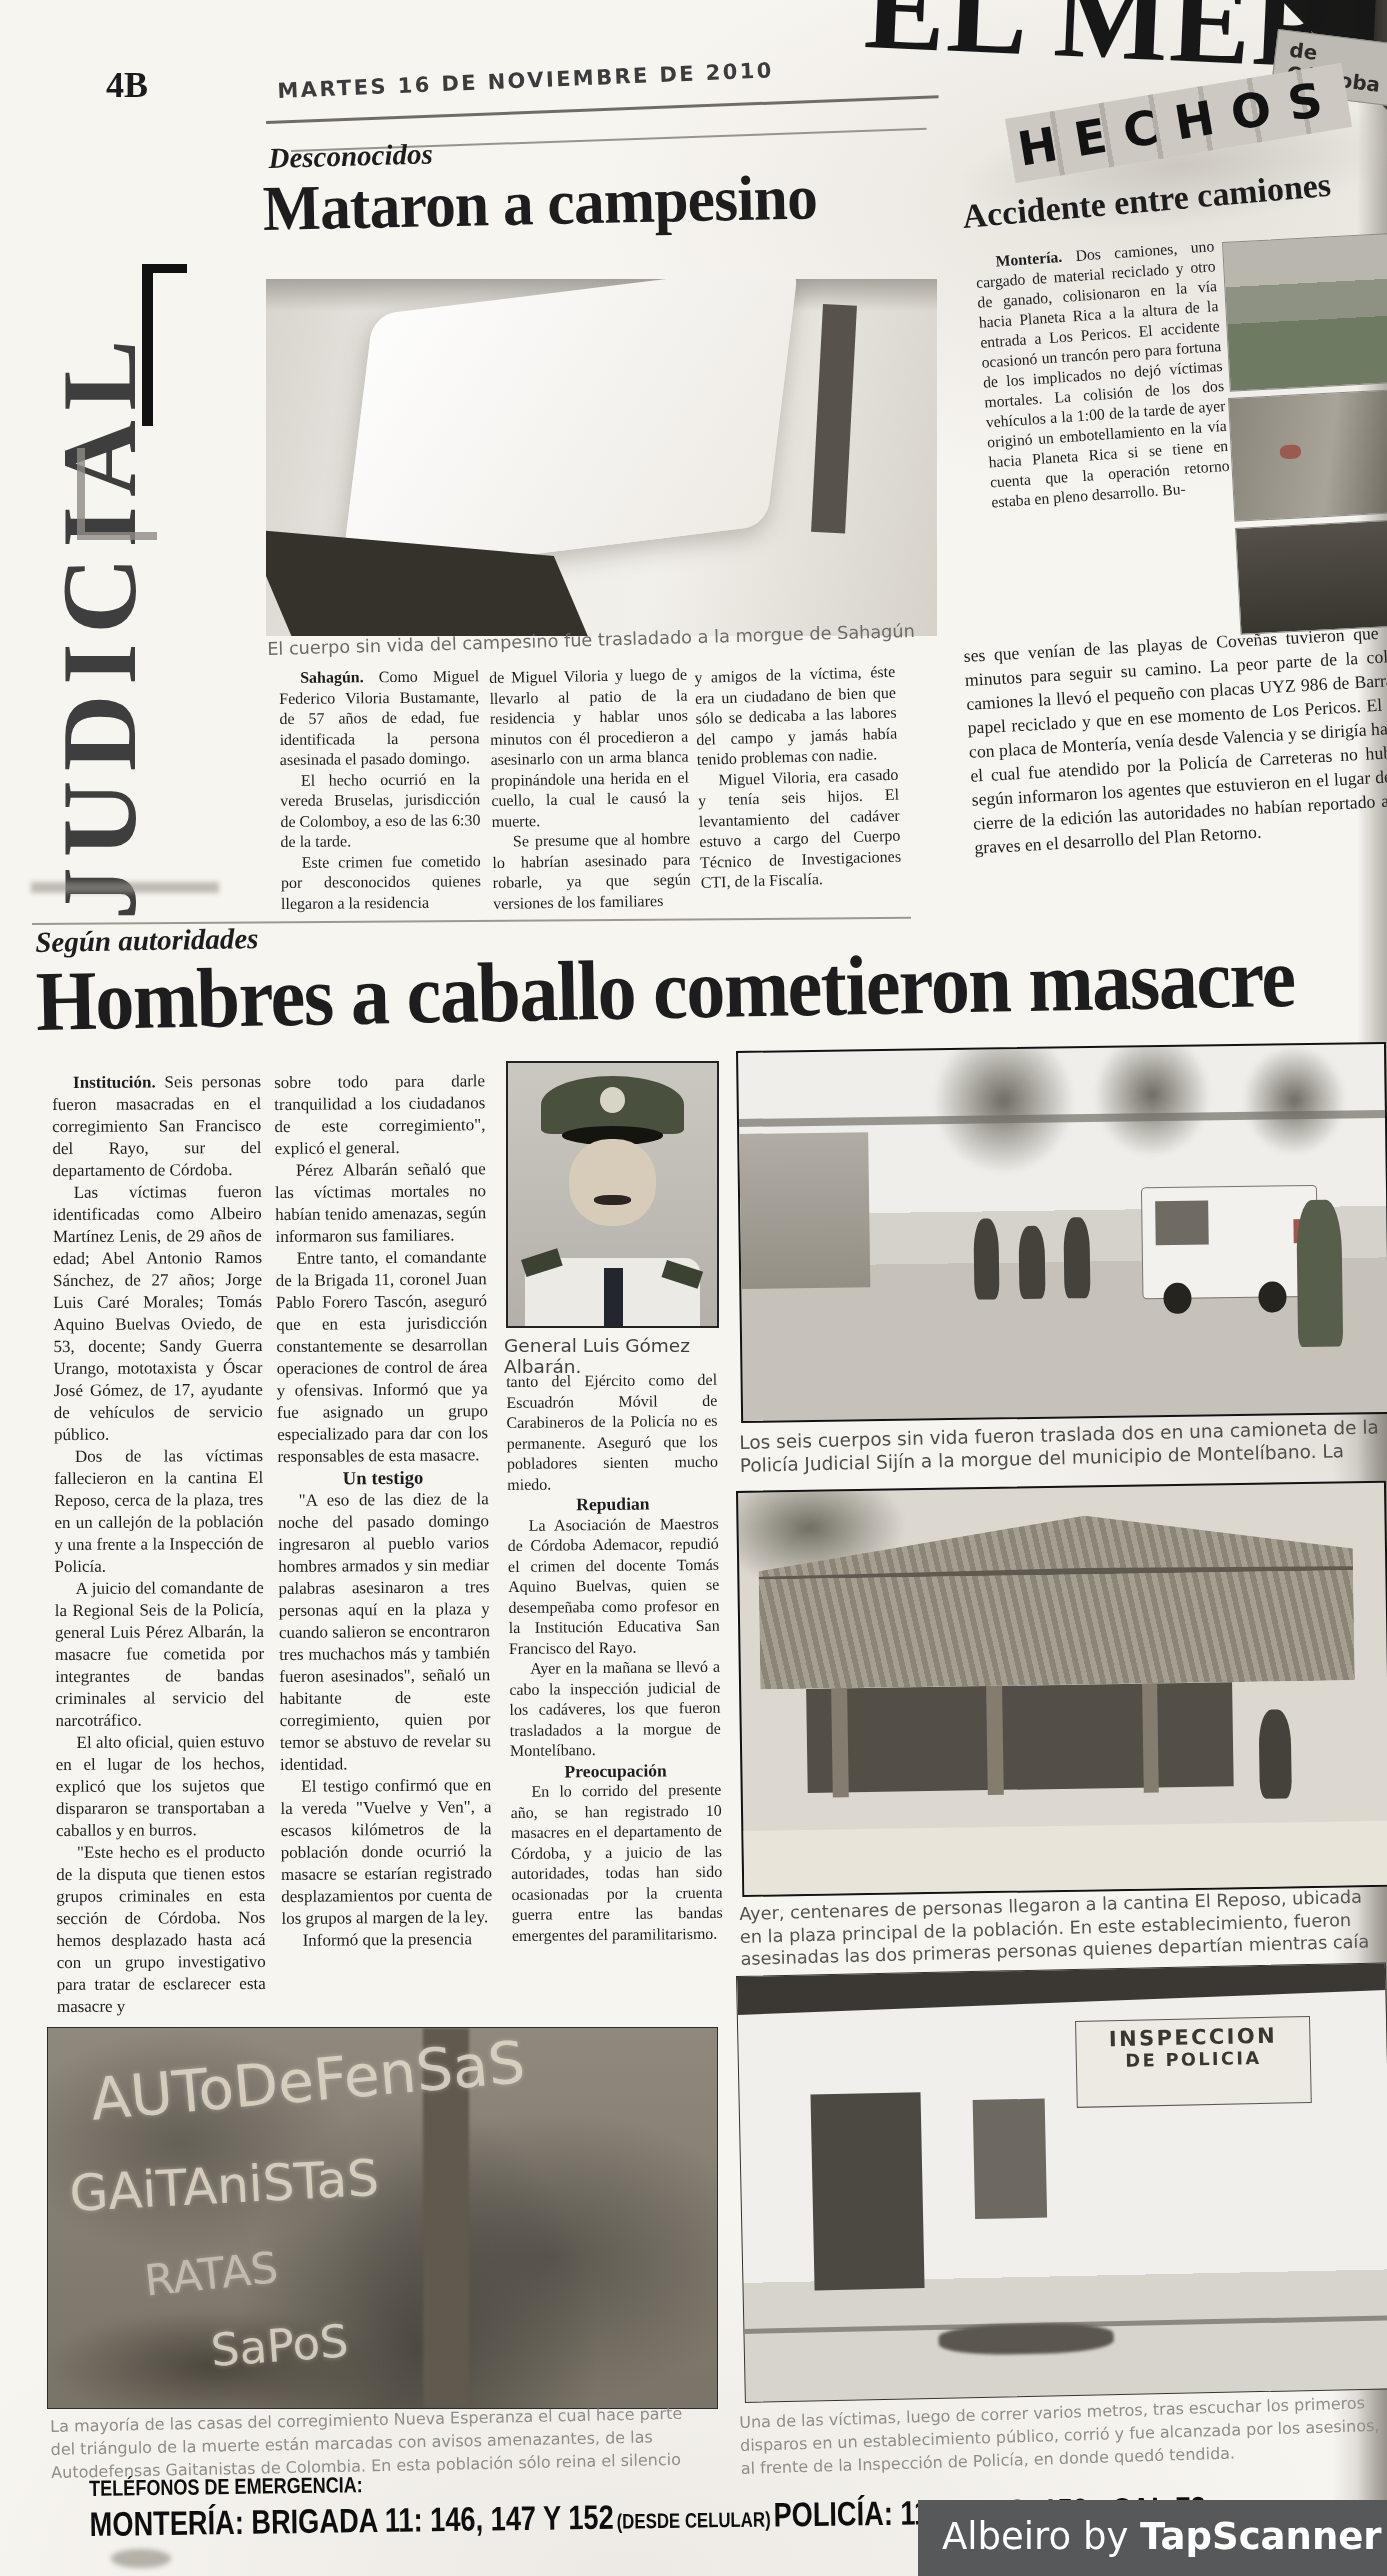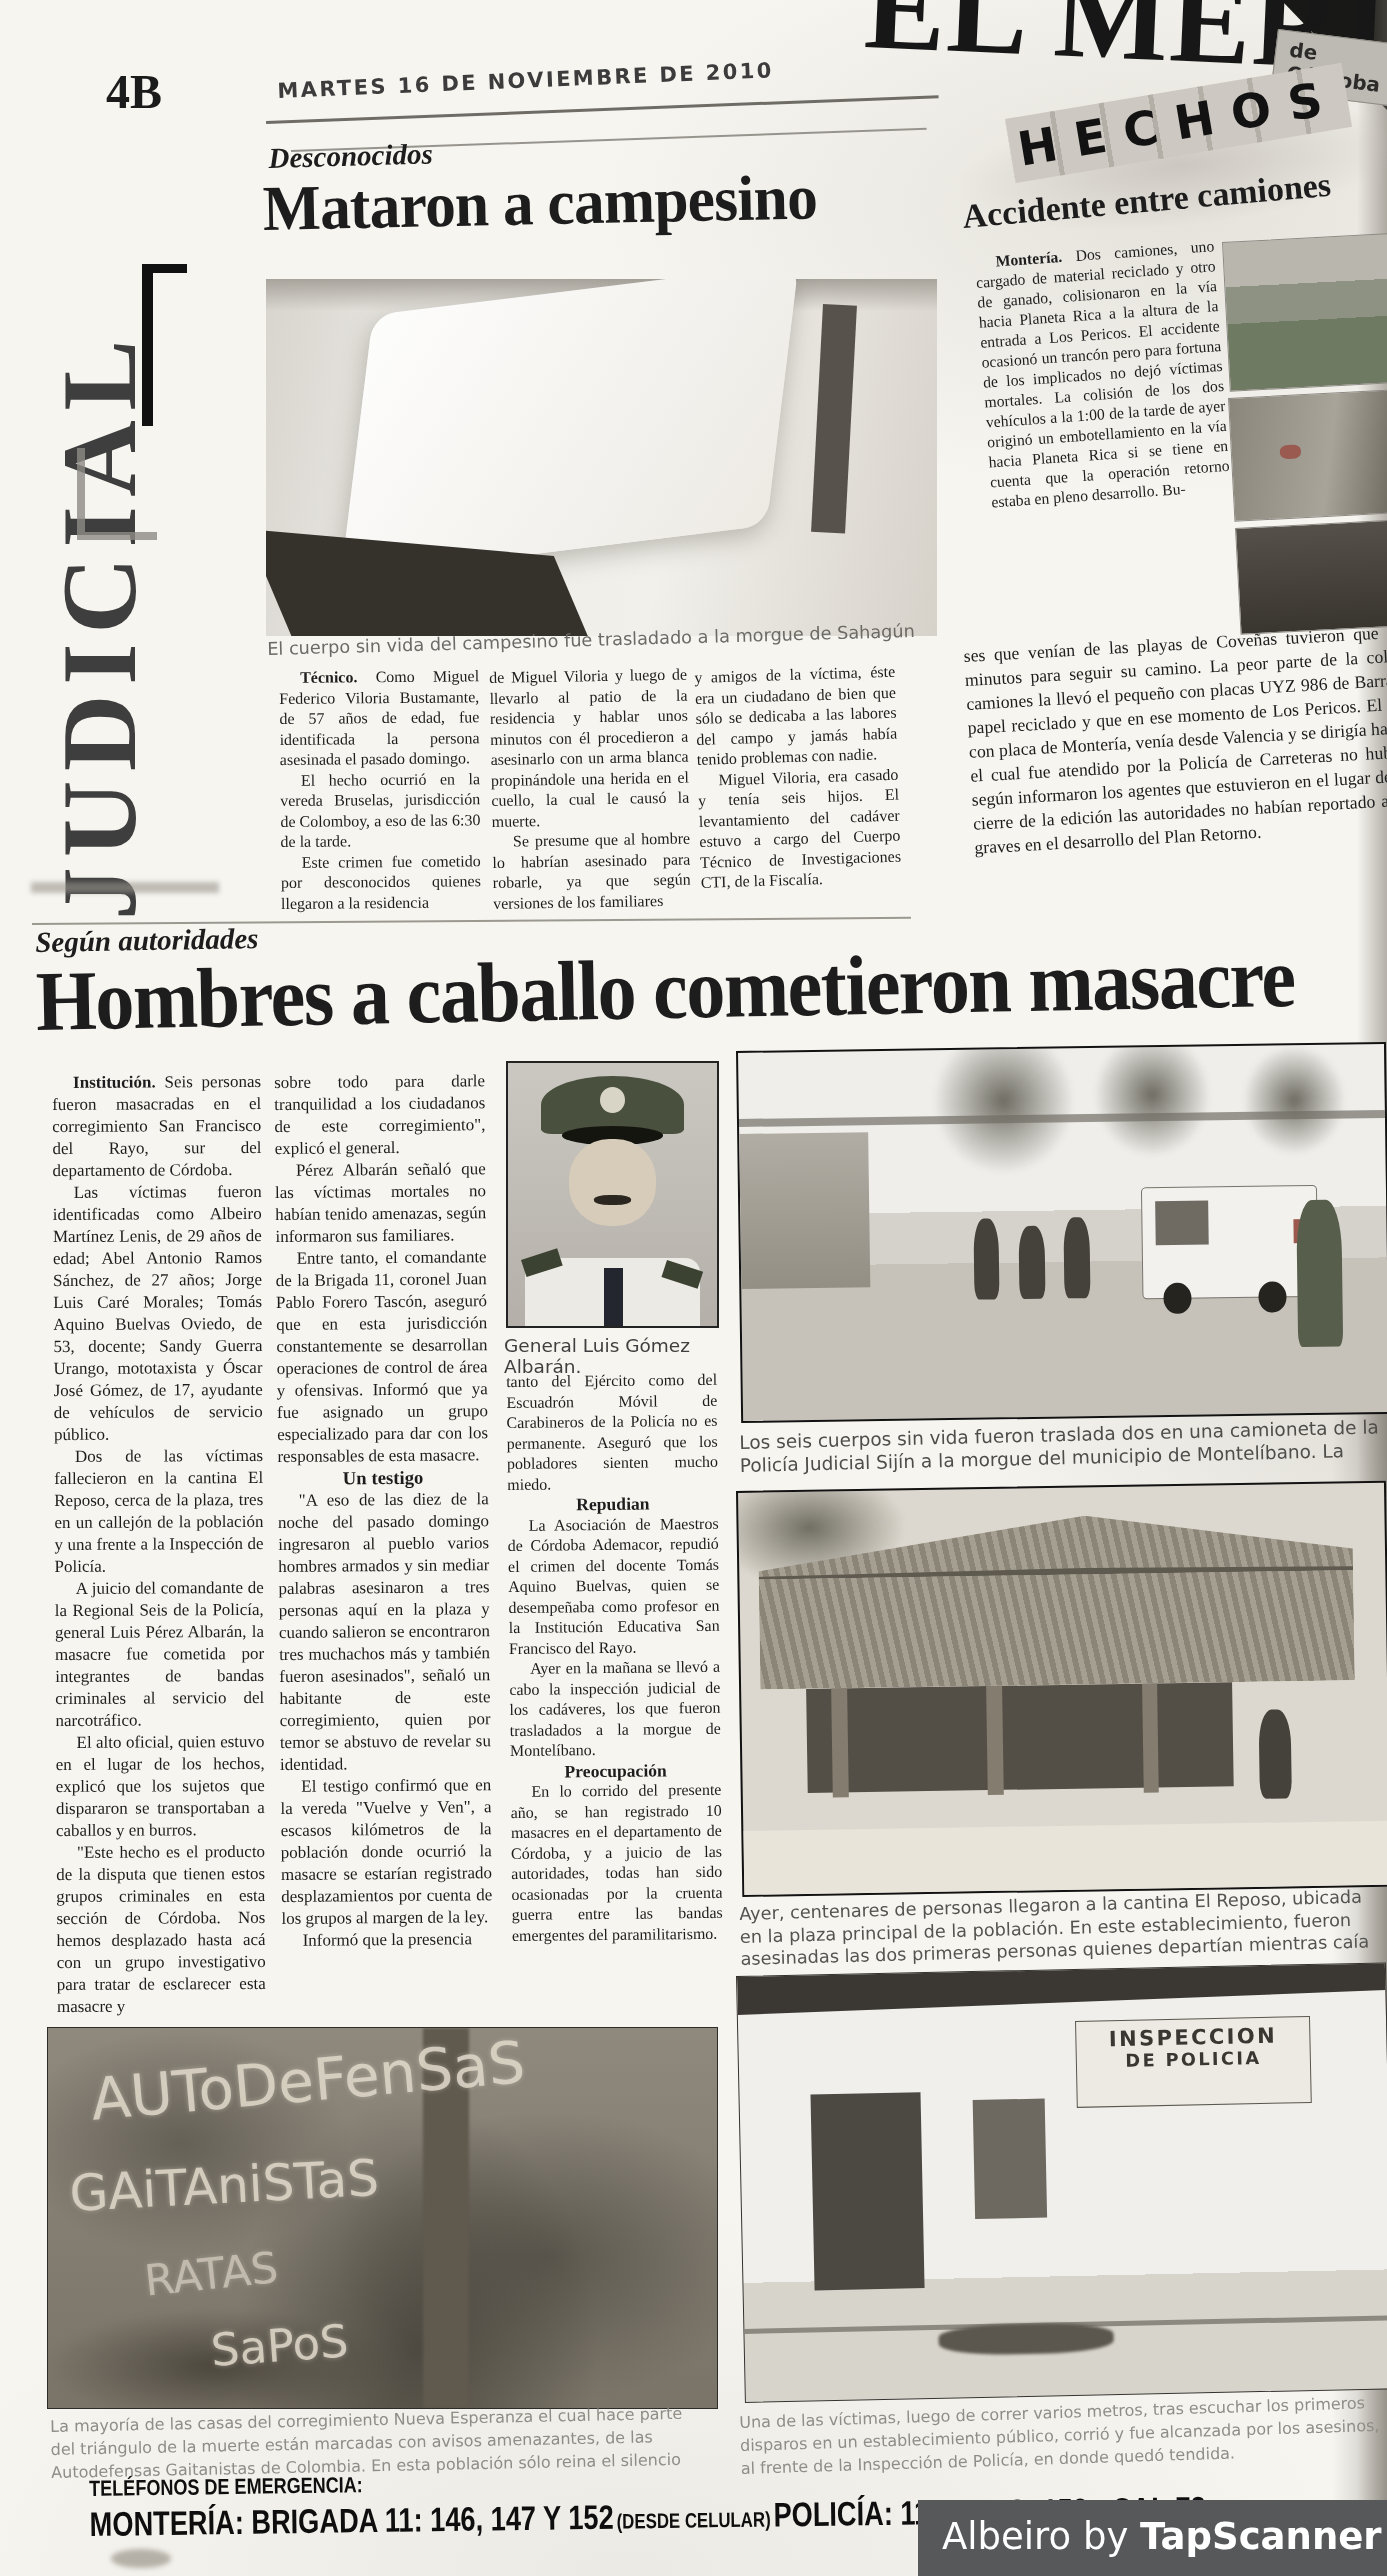--- a/index.html
+++ b/index.html
@@ -16,21 +16,21 @@
 
   
   .edge-right{right:0;top:0;width:31px;height:100%;background:linear-gradient(to left,rgba(108,103,93,.5),rgba(108,103,93,0));}
   .edge-right2{right:0;top:1369px;width:56px;height:1208px;background:linear-gradient(to left,rgba(95,90,80,.35),rgba(95,90,80,0));}
   .corner-black{left:1251px;top:0;width:137px;height:111px;background:#181816;clip-path:polygon(22% 0,100% 0,100% 100%);}
   .smudge{filter:blur(2.4px);}
 
   
   .masthead{left:868px;top:-63px;font-size:121px;font-weight:700;letter-spacing:1.6px;color:#171717;transform:rotate(2.5deg);white-space:nowrap;}
   .masthead-sub{left:1278px;top:29px;background:#bdbab3;border:0.8px solid #8d8a84;color:#2c2b29;font-size:20px;font-weight:700;padding:6.4px 13px;transform:rotate(7deg);}
-  .pageno{left:106px;top:64px;font-size:48px;font-weight:700;color:#1b1b1b;}
+  .pageno{left:106px;top:64px;font-size:36px;font-weight:700;color:#1b1b1b;}
   .date{left:277px;top:79px;font-size:21px;letter-spacing:2.4px;color:#3c3c3c;font-weight:700;transform:rotate(-2.4deg);font-family:"DejaVu Sans",sans-serif;}
   .rule-a{left:266px;top:121px;width:673px;height:3.2px;background:#6f6c66;transform:rotate(-2.2deg);}
   .rule-b{left:291px;top:150px;width:636px;height:1.6px;background:#97948d;transform:rotate(-2deg);}
   .vertical-section{left:39px;top:171px;height:749px;writing-mode:vertical-rl;transform:rotate(180deg);transform-origin:center;font-weight:700;font-size:106px;letter-spacing:9.7px;color:#3e3e3e;}
   .bracket1{left:142px;top:264px;width:34px;height:153px;border-left:11.3px solid #111;border-top:9.7px solid #111;}
   .bracket2{left:77px;top:448px;width:72px;height:84px;border-left:8px solid #8f8c86;border-bottom:8px solid #8f8c86;opacity:.8;}
   .fuzzline{left:31px;top:882px;width:188px;height:11.3px;background:#9a968e;opacity:.6;}
 
   
   .kicker1{left:268px;top:142px;font-size:29px;font-weight:700;font-style:italic;transform:rotate(-1.6deg);}
@@ -163,21 +163,21 @@
 
   <div class="abs photo photo-campesino">
     <div class="abs pc-top"></div>
     <div class="abs pc-sheet"></div>
     <div class="abs pc-bed"></div>
     <div class="abs pc-dark"></div>
   </div>
   <div class="abs caption caption-campesino">El cuerpo sin vida del campesino fue trasladado a la morgue de Sahagún</div>
 
   <div class="newscol a1col" style="left:279px;width:200px;transform:rotate(-.5deg);">
-    <p><span class="dl">Técnico.</span> <span>Como Miguel Federico Viloria Bustamante, de 57 años de edad, fue identificada la persona asesinada el pasado domingo.</span></p>
+    <p><span class="dl">Sahagún.</span> <span>Como Miguel Federico Viloria Bustamante, de 57 años de edad, fue identificada la persona asesinada el pasado domingo.</span></p>
     <p>El hecho ocurrió en la vereda Bruselas, jurisdicción de Colomboy, a eso de las 6:30 de la tarde.</p>
     <p>Este crimen fue cometido por desconocidos quienes llegaron a la residencia</p>
   </div>
   <div class="newscol a1col" style="left:489px;width:198px;transform:rotate(-1deg);">
     <p class="cont">de Miguel Viloria y luego de llevarlo al patio de la residencia y hablar unos minutos con él procedieron a asesinarlo con un arma blanca propinándole una herida en el cuello, la cual le causó la muerte.</p>
     <p>Se presume que al hombre lo habrían asesinado para robarle, ya que según versiones de los familiares</p>
   </div>
   <div class="newscol a1col" style="left:694px;width:201px;transform:rotate(-1.8deg);">
     <p class="cont">y amigos de la víctima, éste era un ciudadano de bien que sólo se dedicaba a las labores del campo y jamás había tenido problemas con nadie.</p>
     <p>Miguel Viloria, era casado y tenía seis hijos. El levantamiento del cadáver estuvo a cargo del Cuerpo Técnico de Investigaciones CTI, de la Fiscalía.</p>

